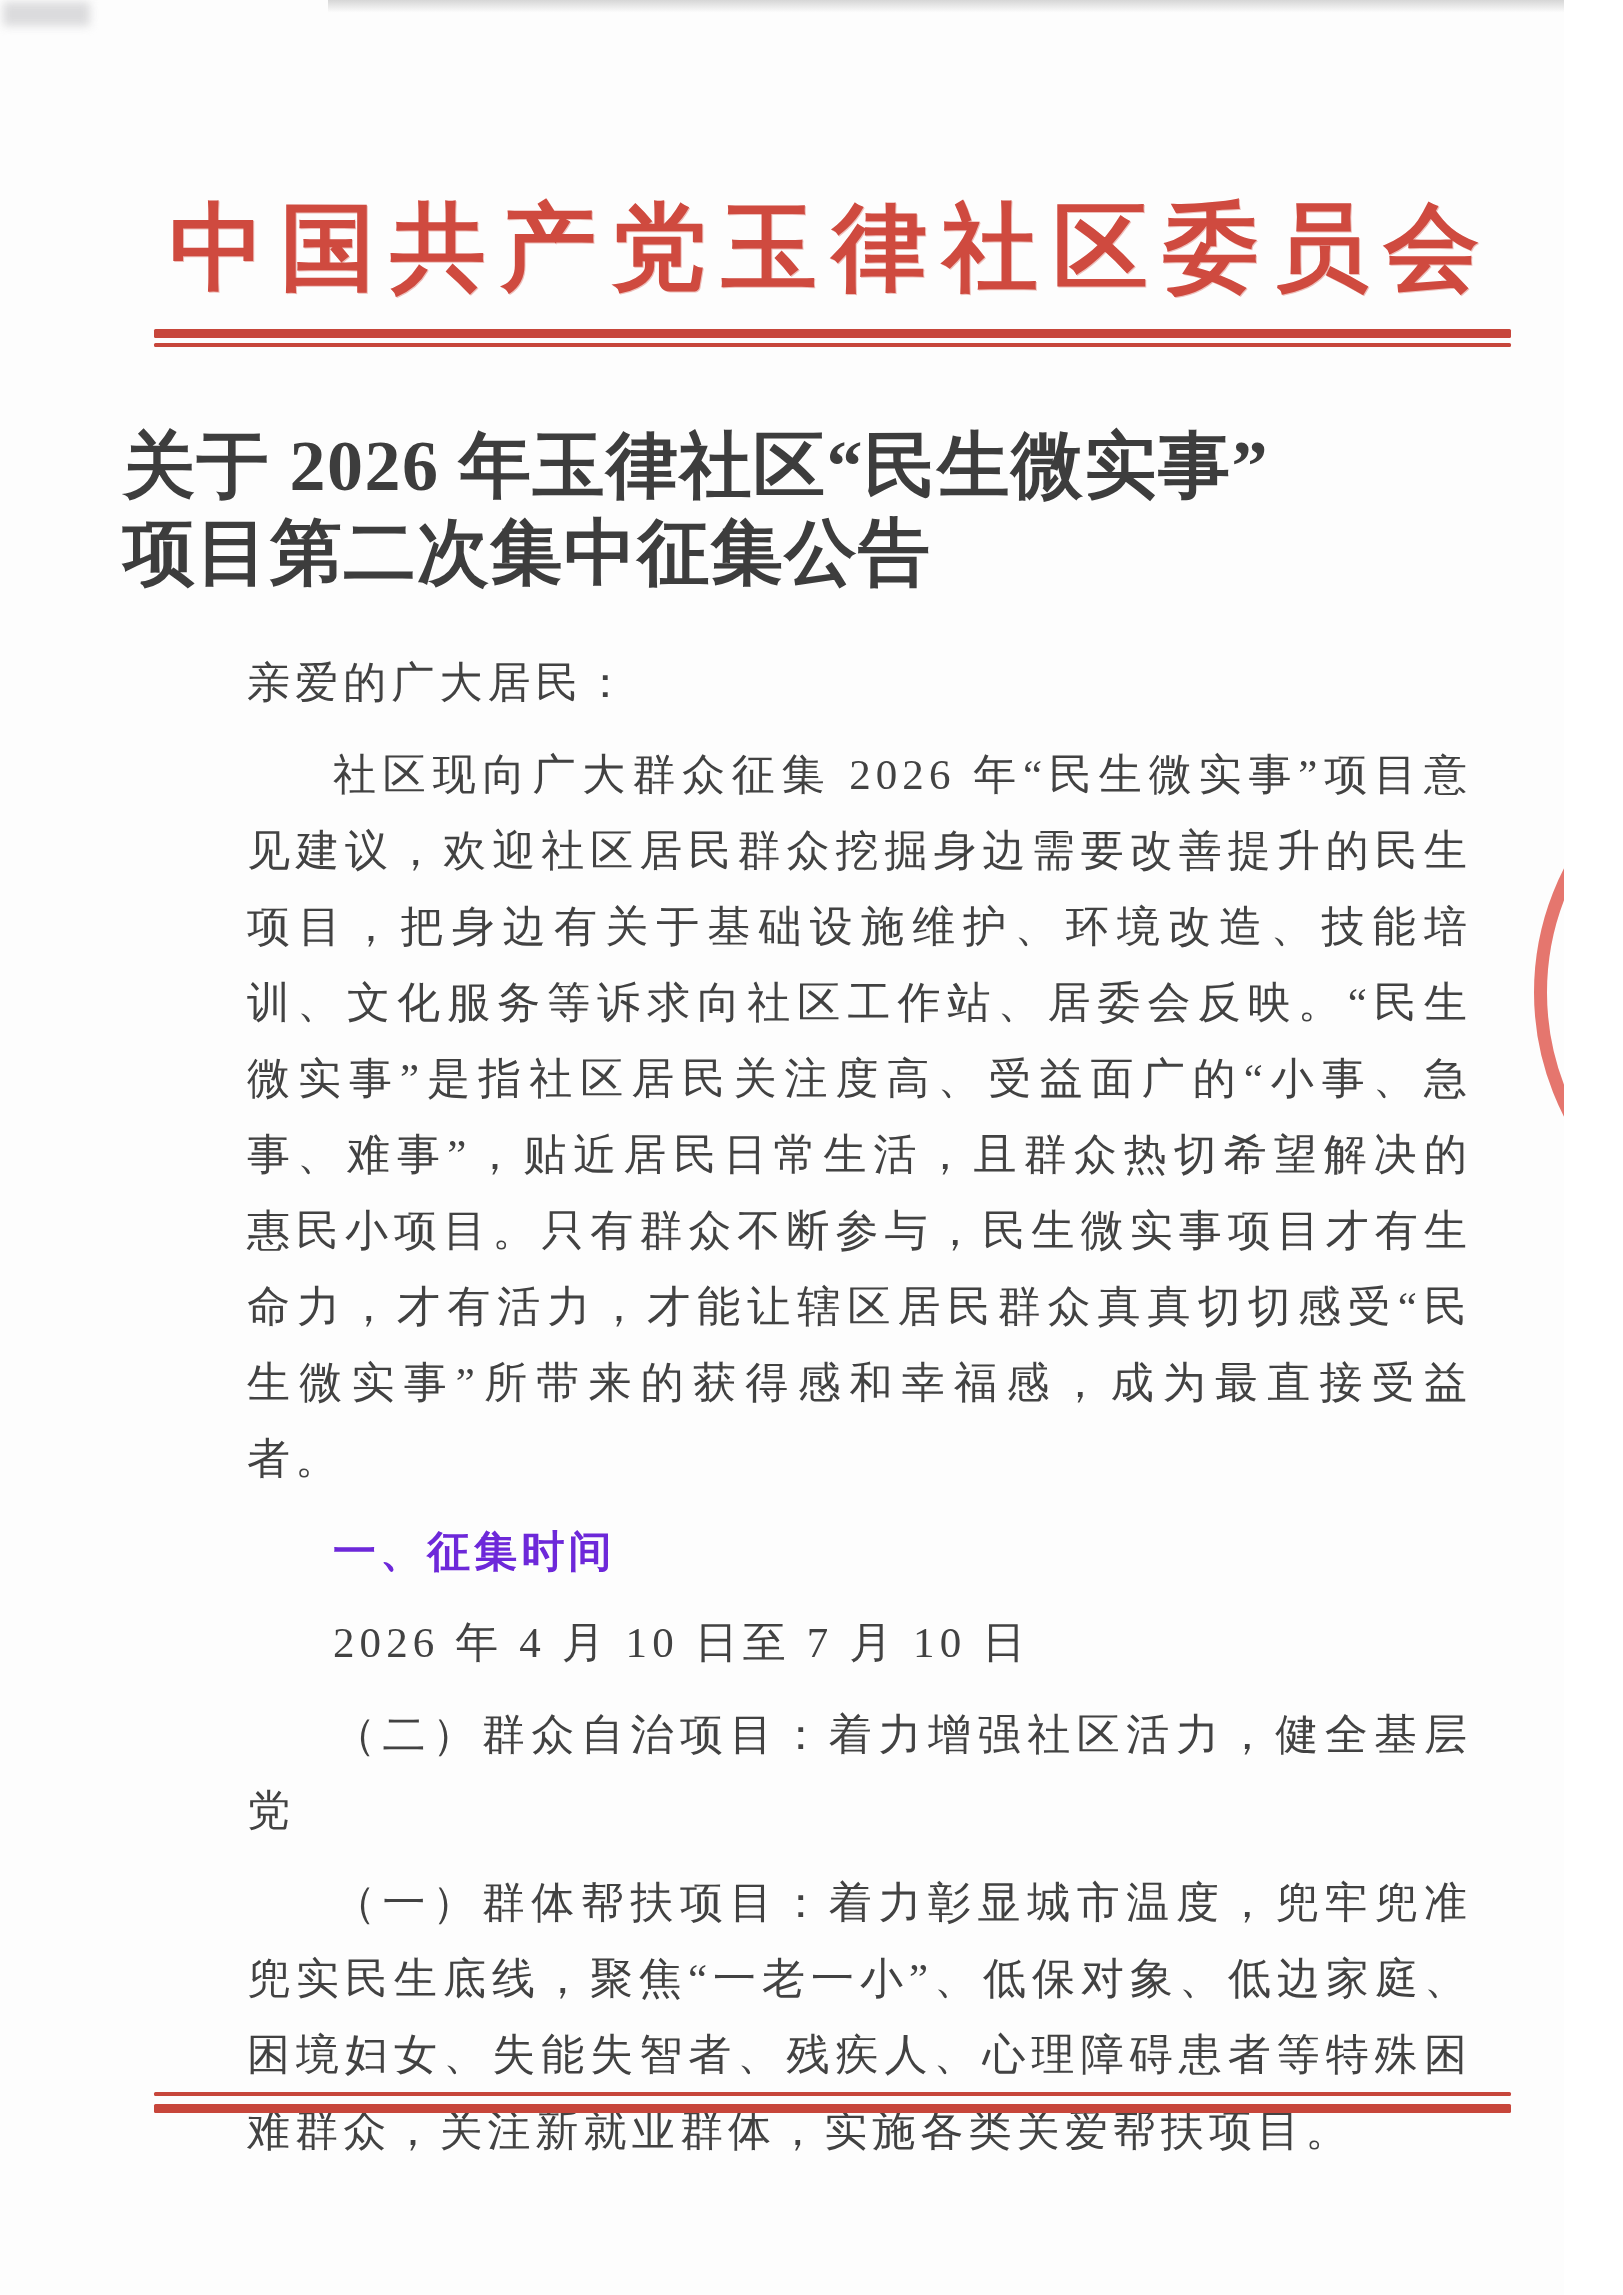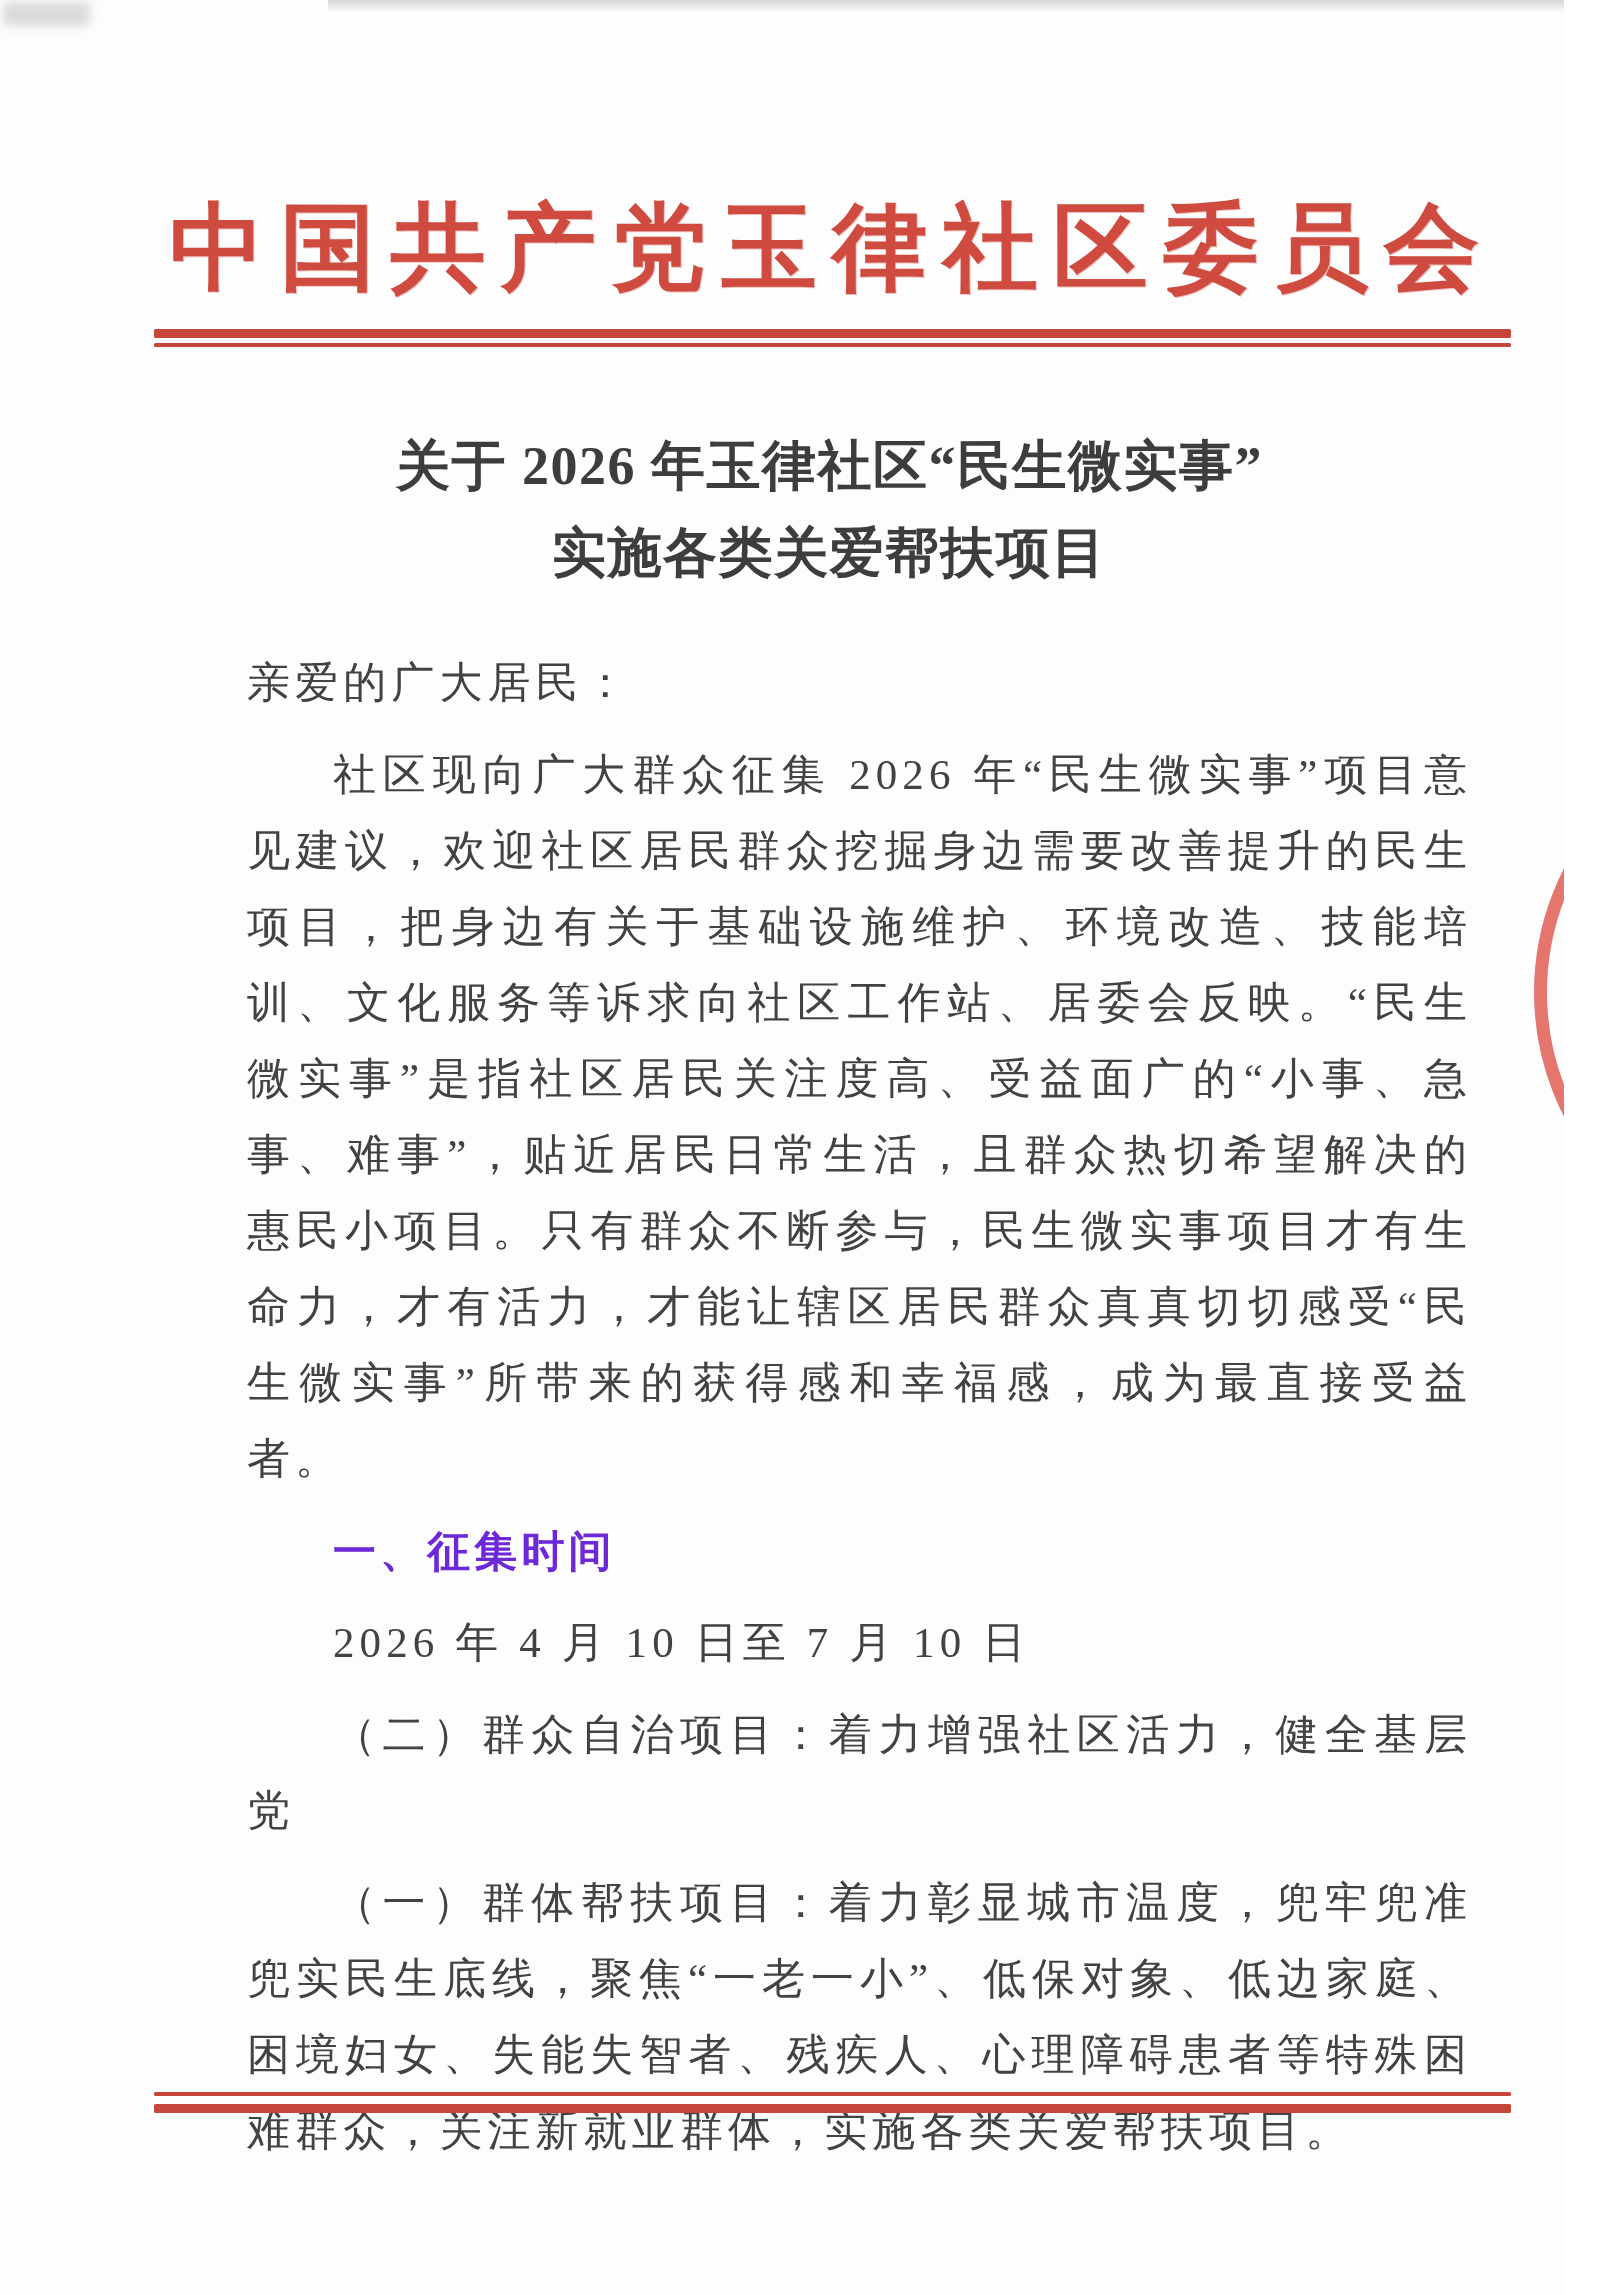--- a/index.html
+++ b/index.html
@@ -31,22 +31,22 @@
     font-family: "Liberation Serif", serif;
   }
   .rule { position: absolute; left: 154px; width: 1357px; background: #c7463b; border-radius: 1.5px; }
   .rule-top-thick    { top: 329px;  height: 8.7px; }
   .rule-top-thin     { top: 343px;  height: 3.6px;  }
   .rule-bottom-thin  { top: 2092px; height: 4.1px;  }
   .rule-bottom-thick { top: 2104px; height: 9.2px; }
   
   .doc-title {
     position: absolute; top: 423px; left: 123px; width: 1413px;
-    text-align: center; color: #3d3d3d;
-    font-size: 54px; line-height: 87px; font-weight: 700; letter-spacing: 1.5px;
+    text-align: left; color: #3d3d3d;
+    font-size: 72px; line-height: 87px; font-weight: 700; letter-spacing: 1.5px;
     font-family: "Liberation Serif", serif;
   }
   
   .body-text {
     position: absolute; top: 629px; left: 231px; width: 1257px;
     color: #424242;
     font-size: 43px; line-height: 76px; letter-spacing: 5.1px;
     text-align: justify; text-align-last: left;
     font-family: "Liberation Serif", serif;
   }
@@ -84,21 +84,21 @@
   <div class="scan-band"></div>
   <div class="scan-smudge"></div>
 
   <div class="letterhead-title">中国共产党玉律社区委员会</div>
 
   <div class="rule rule-top-thick"></div>
   <div class="rule rule-top-thin"></div>
 
   <div class="doc-title">
     <div>关于 2026 年玉律社区“民生微实事”</div>
-    <div>实施各类关爱帮扶项目</div>
+    <div>项目第二次集中征集公告</div>
   </div>
 
   <div class="body-text">
     <p class="salutation">亲爱的广大居民：</p>
     <p class="para">社区现向广大群众征集 2026 年“民生微实事”项目意见建议，欢迎社区居民群众挖掘身边需要改善提升的民生项目，把身边有关于基础设施维护、环境改造、技能培训、文化服务等诉求向社区工作站、居委会反映。“民生微实事”是指社区居民关注度高、受益面广的“小事、急事、难事”，贴近居民日常生活，且群众热切希望解决的惠民小项目。只有群众不断参与，民生微实事项目才有生命力，才有活力，才能让辖区居民群众真真切切感受“民生微实事”所带来的获得感和幸福感，成为最直接受益者。</p>
     <p class="heading">一、征集时间</p>
     <p class="para">2026 年 4 月 10 日至 7 月 10 日</p>
     <p class="para">（二）群众自治项目：着力增强社区活力，健全基层党</p>
     <p class="para">（一）群体帮扶项目：着力彰显城市温度，兜牢兜准兜实民生底线，聚焦“一老一小”、低保对象、低边家庭、困境妇女、失能失智者、残疾人、心理障碍患者等特殊困难群众，关注新就业群体，实施各类关爱帮扶项目。</p>
   </div>

